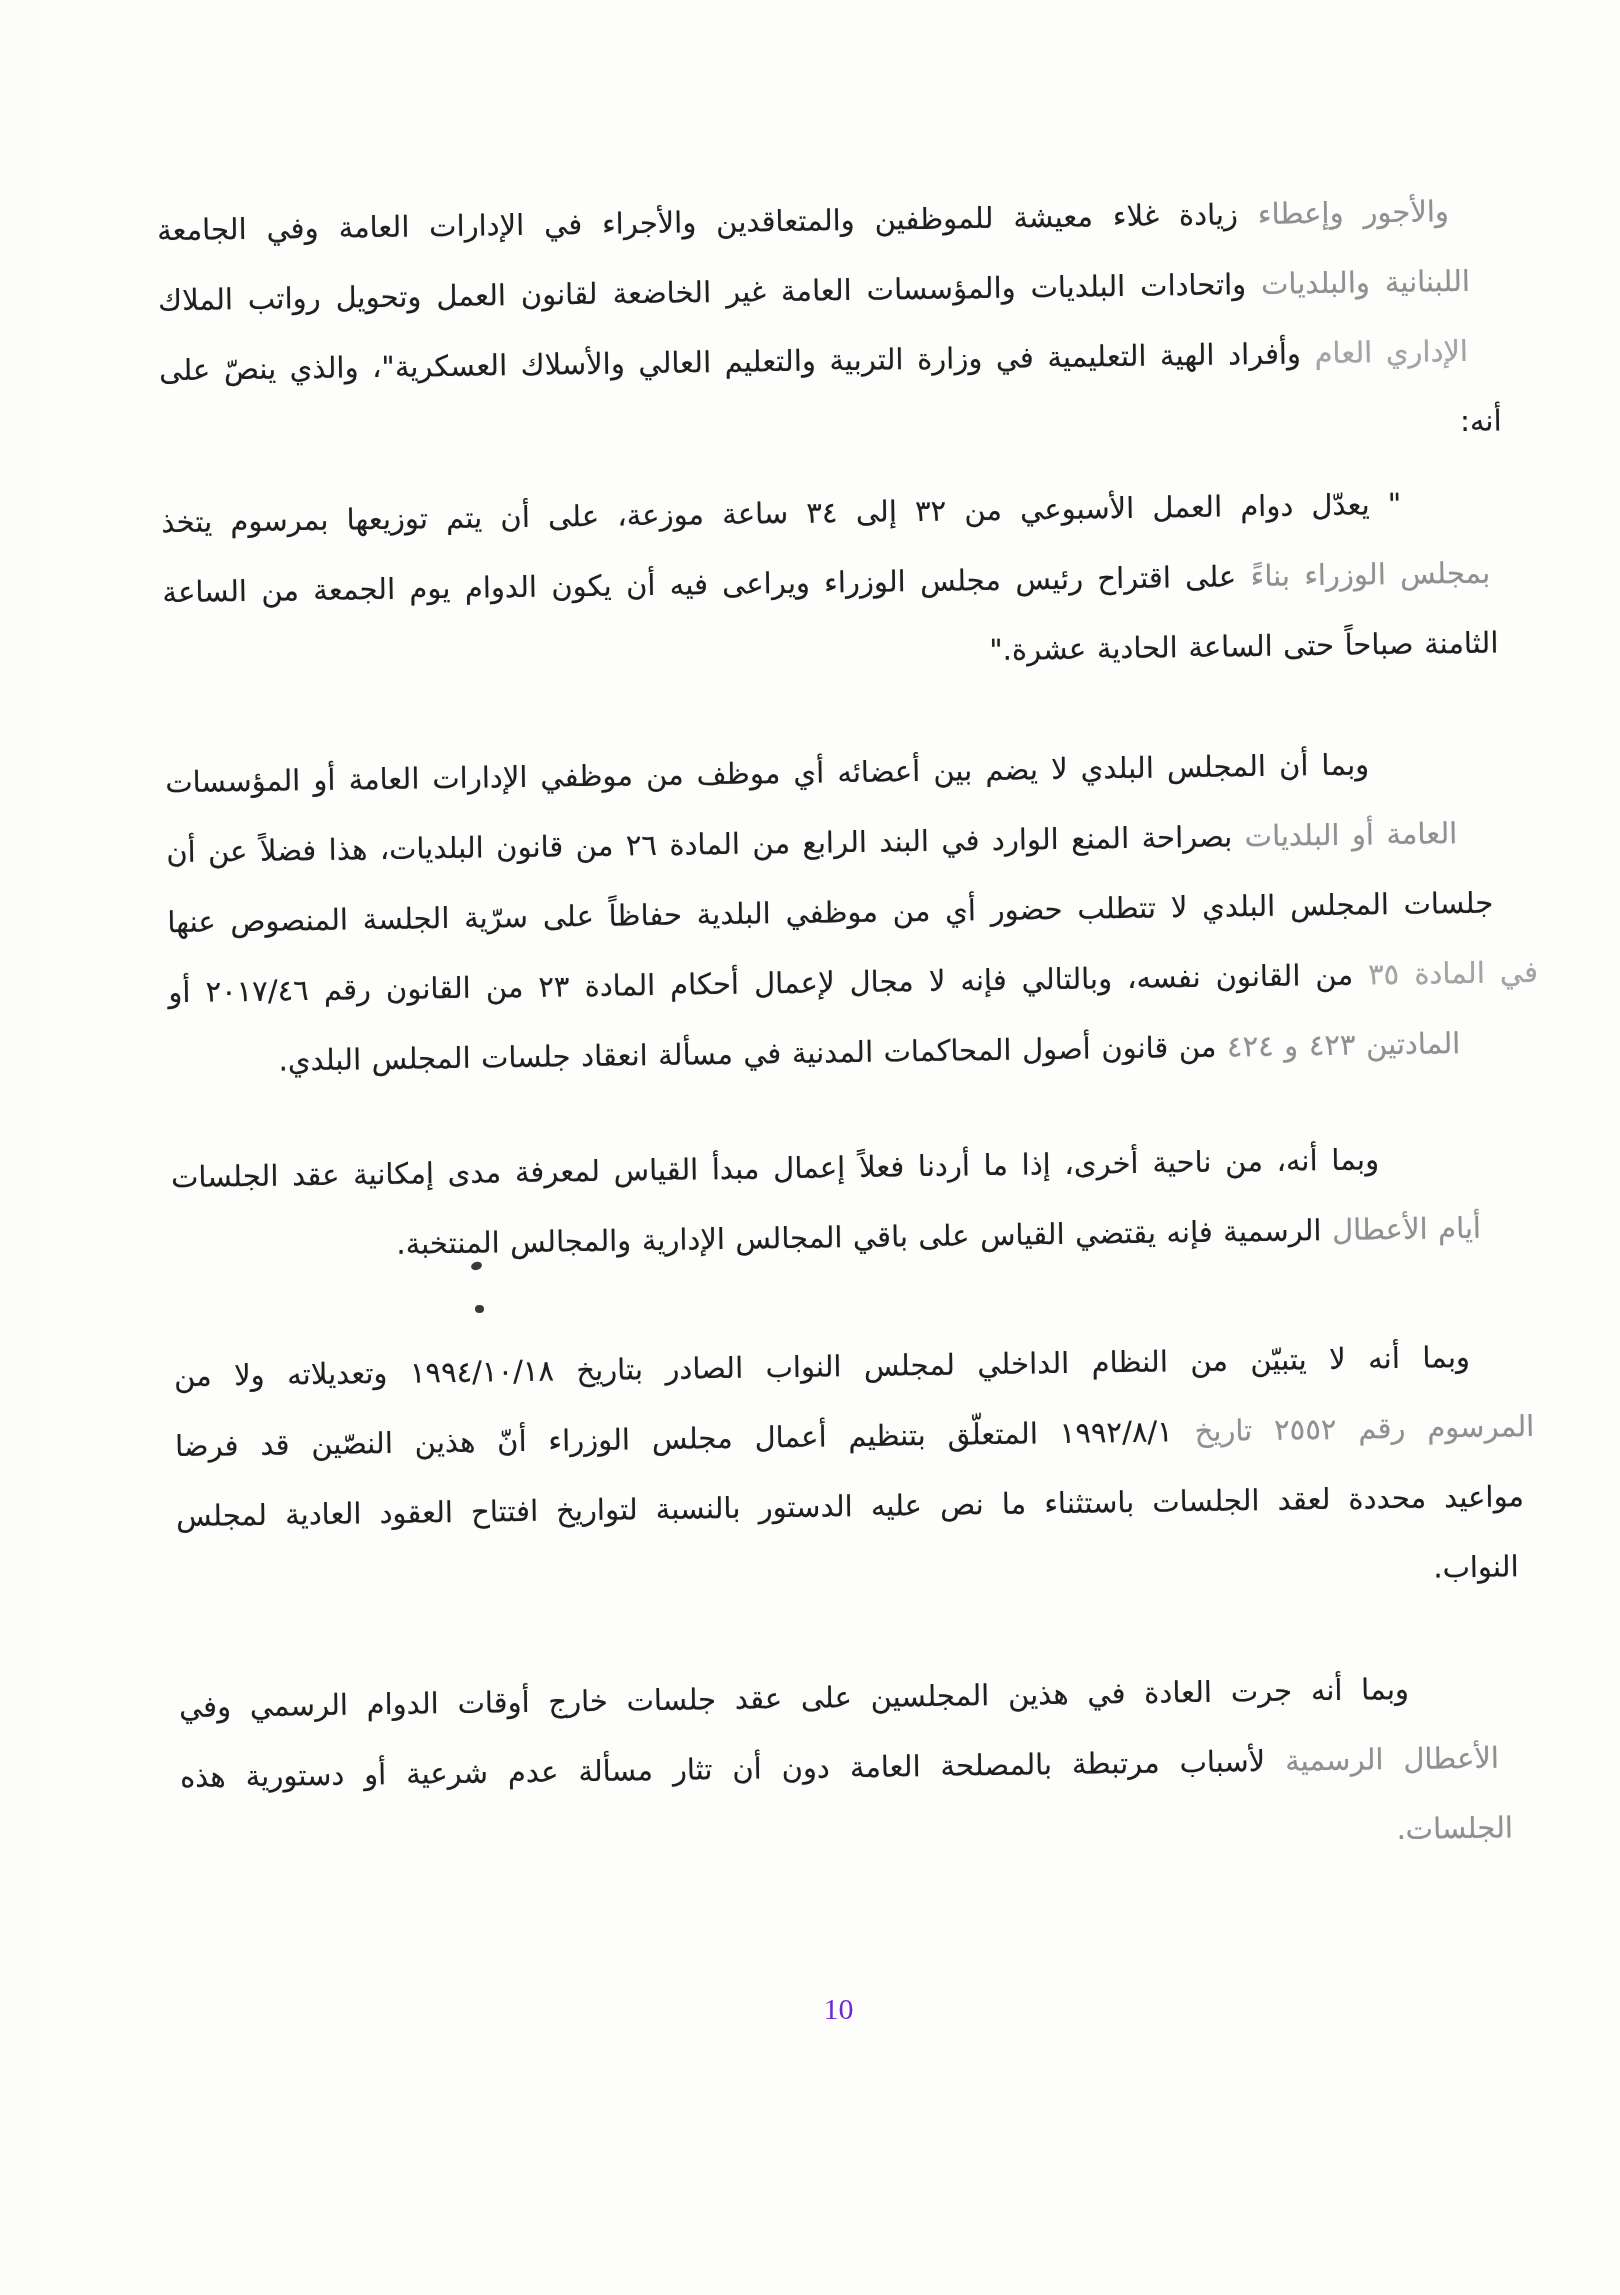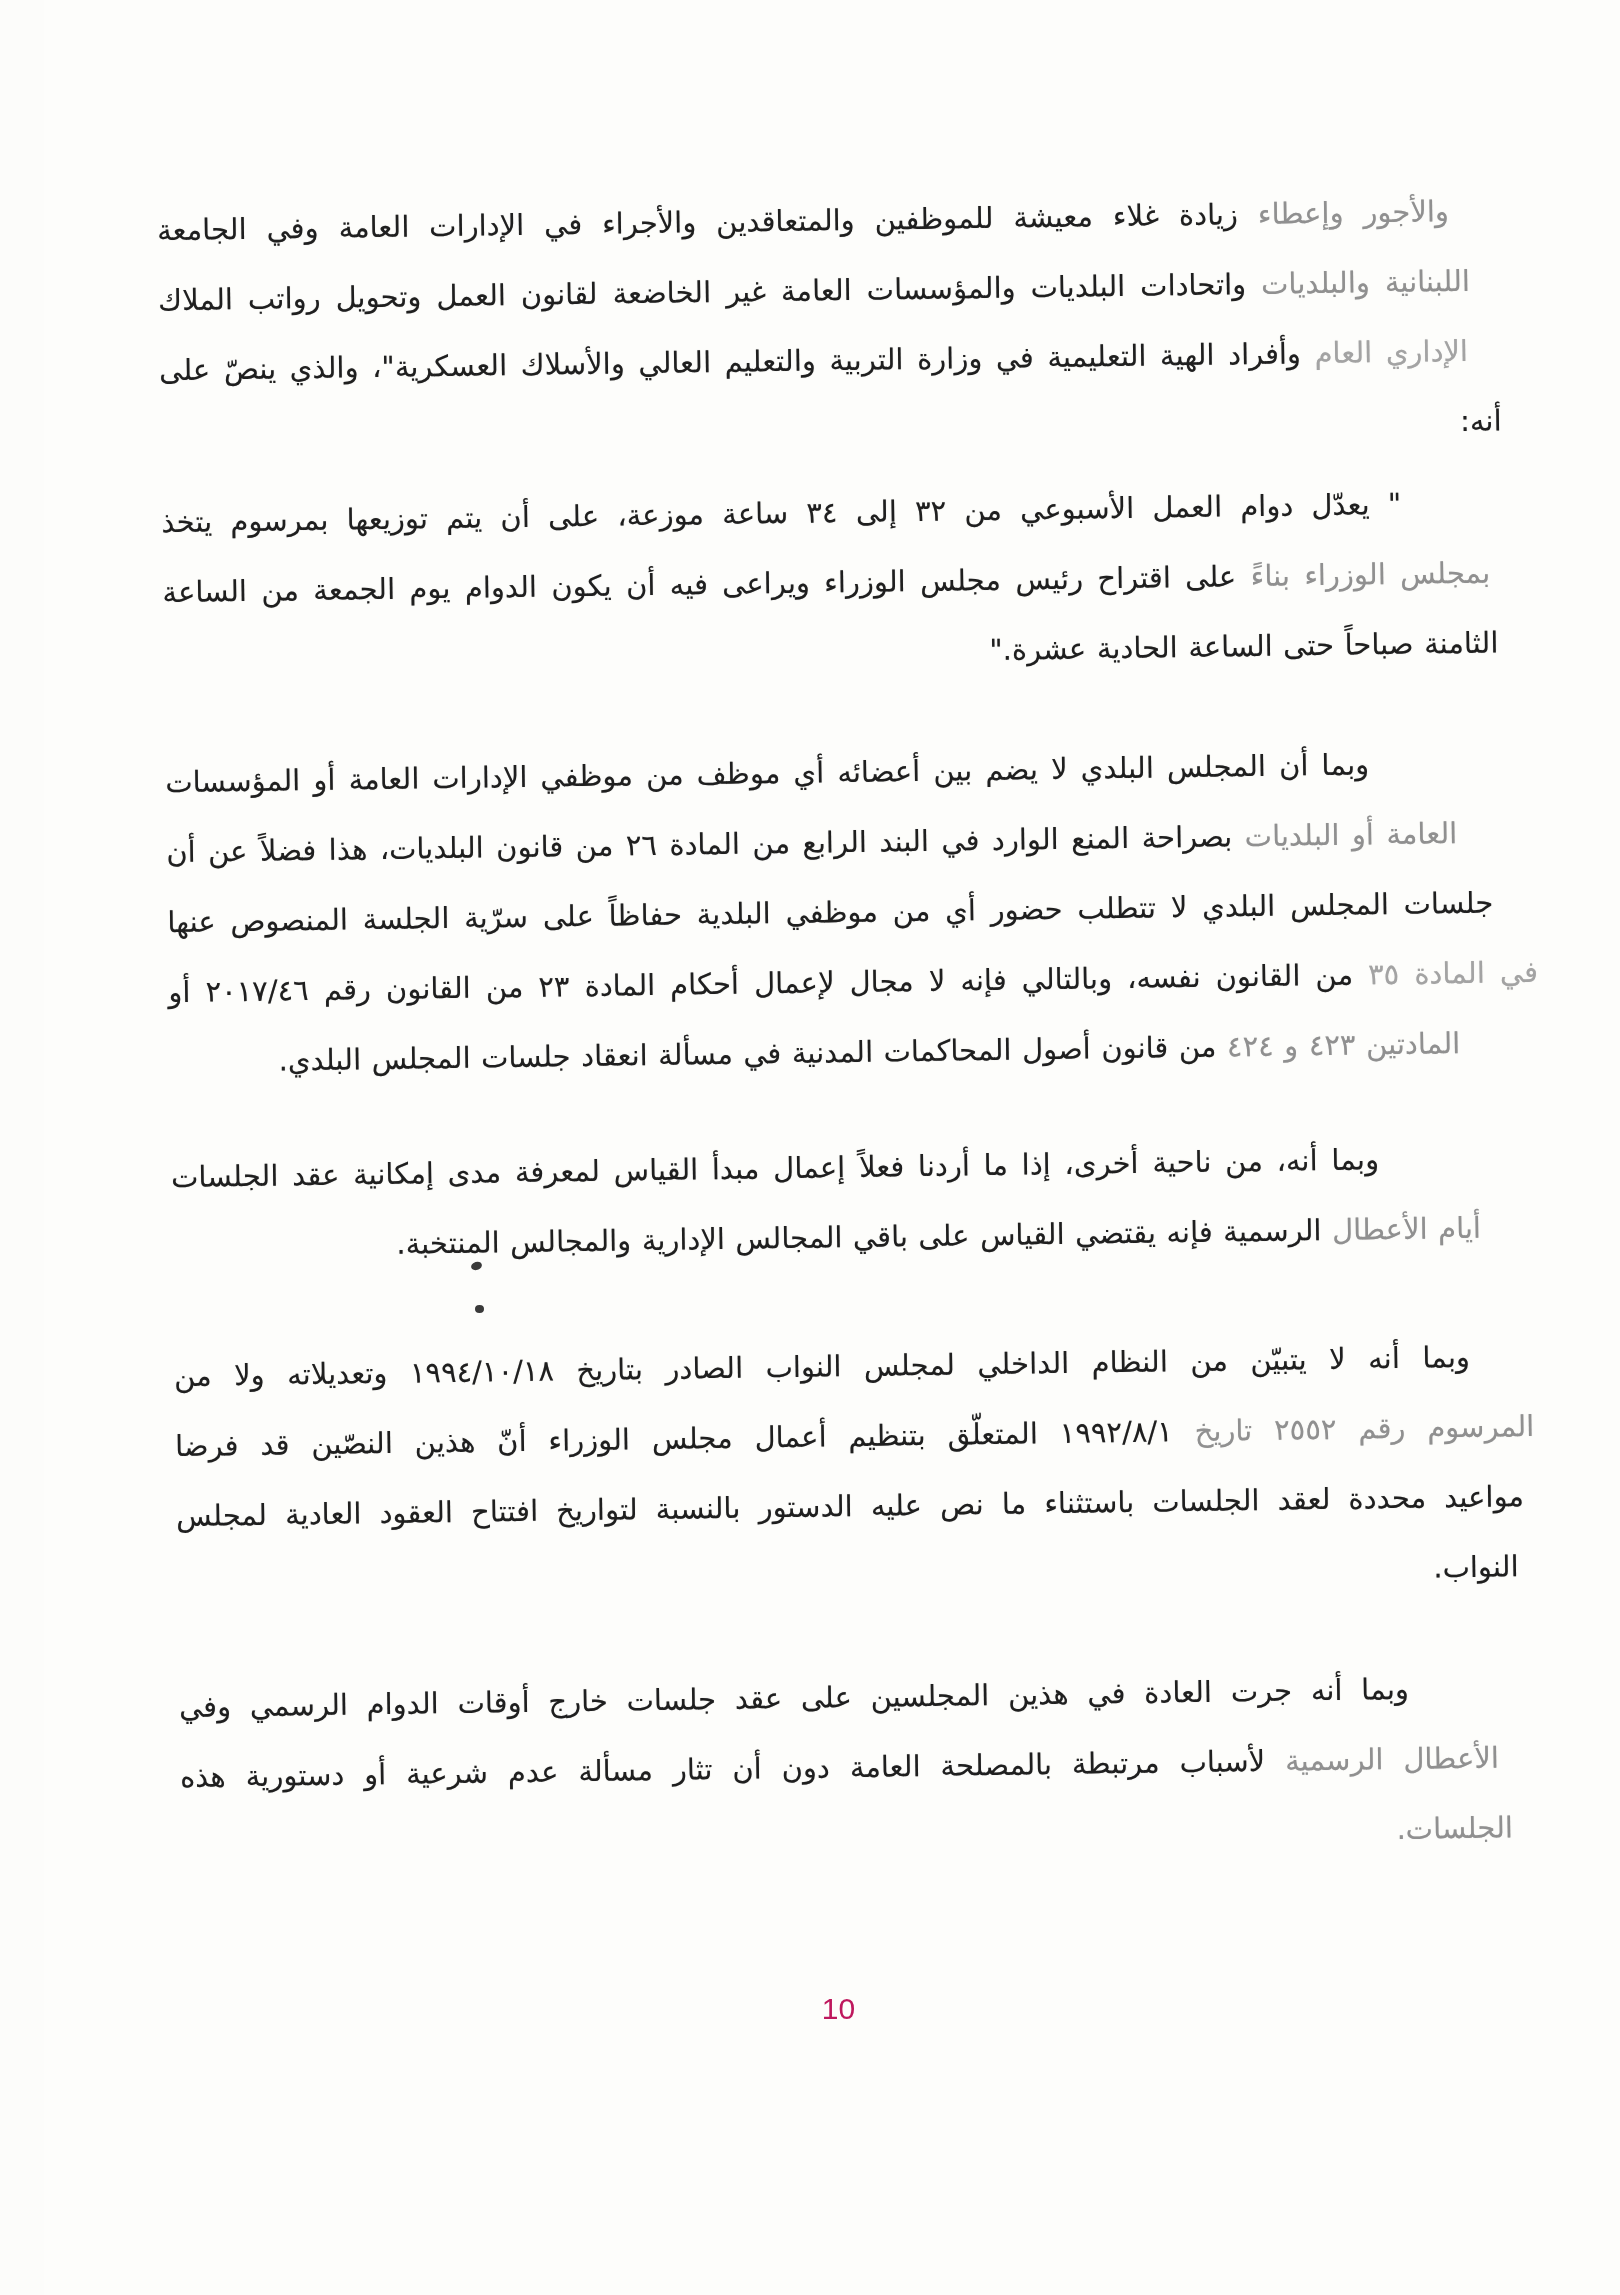--- a/index.html
+++ b/index.html
@@ -56,22 +56,22 @@
   .lead { color: #909090; text-shadow: 0 0 0.7px rgba(120,120,120,0.4); }
   .lead.light { color: #a3a3a3; }
   .seg { color: inherit; }
   .footer {
     position: absolute;
     left: 12px;
     right: 0;
     top: 1992px;
     text-align: center;
     font-size: 30px;
-    color: #be185d;
-    font-family: Liberation Sans, sans-serif;
+    color: #6d28d9;
+    font-family: Liberation Serif, serif;
   }
   .speck {
     position: absolute;
     background: #3a3a3a;
     border-radius: 50%;
   }
   .speck.s1 { left: 427px; top: 1262px; width: 10.5px; height: 7.9px; transform: rotate(-18deg); }
   .speck.s2 { left: 431px; top: 1305px; width: 8.5px; height: 7.9px; }
 </style>
 </head>

